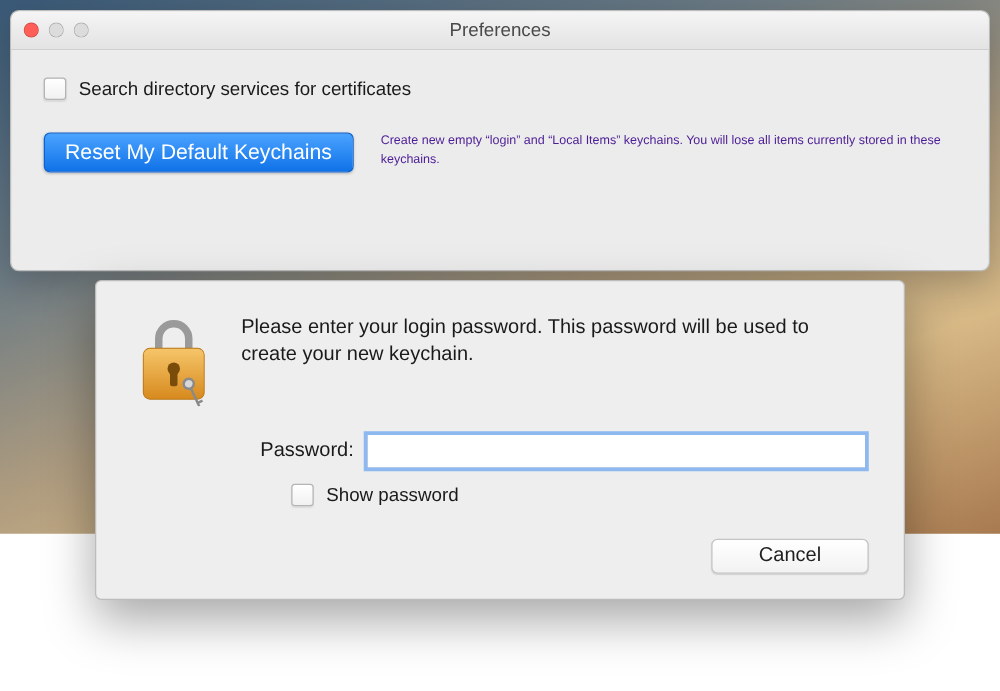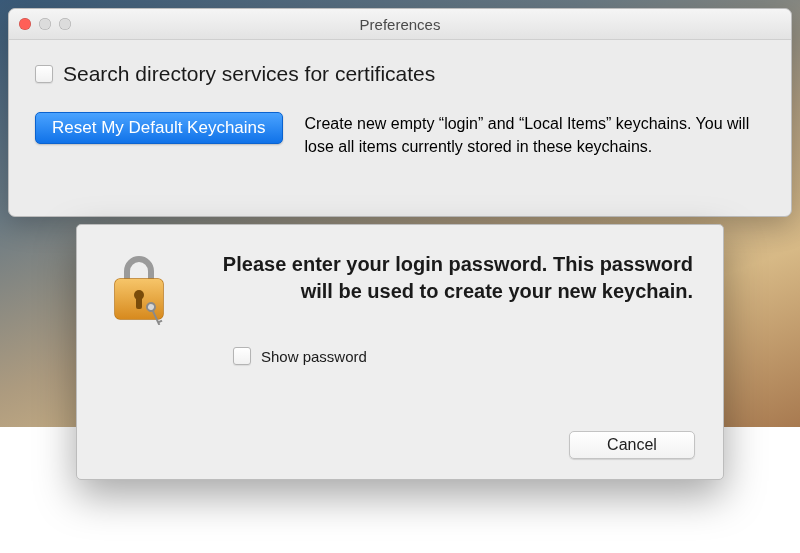--- a/index.html
+++ b/index.html
@@ -19,34 +19,34 @@
     box-shadow:inset 0 0 0 .5px rgba(0,0,0,.25);}
   .t-close{background:#ff5f57;}
   .t-min{background:#dcdcdc;}
   .t-max{background:#dcdcdc;}
   .title{position:absolute;left:0;right:0;text-align:center;font-size:15px;
     color:#4a4a4a;pointer-events:none;}
   .win-body{padding:22px 26px;}
   .checkbox-row{display:flex;align-items:center;gap:10px;margin-bottom:26px;}
   .mac-checkbox{width:16px;height:16px;border:1px solid #b4b4b4;border-radius:3px;
     background:linear-gradient(#ffffff,#f1f1f1);box-shadow:0 1px 1px rgba(0,0,0,.08);}
-  .checkbox-label{font-size:21px;text-align:right;}
+  .checkbox-label{font-size:15px;text-align:right;}
   .action-row{display:flex;align-items:flex-start;gap:22px;margin-top:23px;}
   .reset-btn{padding:5px 16px;font-size:17px;color:#fff;border-radius:5px;
     background:linear-gradient(#4aa3ff,#1072e8);border:1px solid #0b63cf;
     box-shadow:0 1px 2px rgba(0,0,0,.2);white-space:nowrap;cursor:pointer;}
-  .reset-desc{font-size:16px;line-height:1.45;color:#000000;}
+  .reset-desc{font-size:10px;line-height:1.45;color:#4c1d95;}
   
   .sheet{position:absolute;left:76px;top:224px;width:648px;height:256px;
     background:#eeeeee;border:1px solid #bcbcbc;border-radius:5px;
     box-shadow:0 16px 40px rgba(0,0,0,.35);padding:26px 30px 20px 30px;
     box-sizing:border-box;}
   .sheet-top{display:flex;gap:22px;align-items:flex-start;}
   .lock-icon svg{width:64px;height:74px;display:block;}
-  .prompt{font-size:20px;font-weight:700;line-height:1.35;flex:1;text-align:right;}
+  .prompt{font-size:16px;font-weight:400;line-height:1.35;flex:1;}
   .form-area{margin-left:86px;margin-top:22px;}
   .field-row{display:flex;align-items:center;gap:10px;}
   .field-label{font-size:16px;min-width:90px;text-align:right;}
   .password-input{flex:1;height:26px;border:1px solid #b4b4b4;border-radius:0;
     background:#fff;font-size:15px;padding:0 6px;outline:3px solid #8db8f0;
     outline-offset:-1px;}
   .show-row{display:flex;align-items:center;gap:10px;margin-top:12px;margin-left:40px;}
   .button-row{position:absolute;right:28px;bottom:20px;display:flex;gap:14px;}
   .mac-btn{min-width:88px;padding:4px 18px;font-size:16px;border-radius:5px;
     text-align:center;cursor:pointer;border:1px solid;}
@@ -100,20 +100,24 @@
             <circle cx="0" cy="0" r="4" fill="#d8d8d8"></circle>
             <line x1="3" y1="3" x2="14" y2="14"></line>
             <line x1="12" y1="12" x2="15" y2="9"></line>
           </g>
         </svg>
       </div>
       <div class="prompt">Please enter your login password. This password will be used to create your new keychain.</div>
     </div>
 
     <div class="form-area">
+      <div class="field-row">
+        <span class="field-label">Password:</span>
+        <input type="password" class="password-input" value="" style="">
+      </div>
       <div class="show-row">
         <span class="mac-checkbox"></span>
         <span>Show password</span>
       </div>
     </div>
 
     <div class="button-row">
       <div class="mac-btn btn-default">Cancel</div>
     </div>
   </div>

